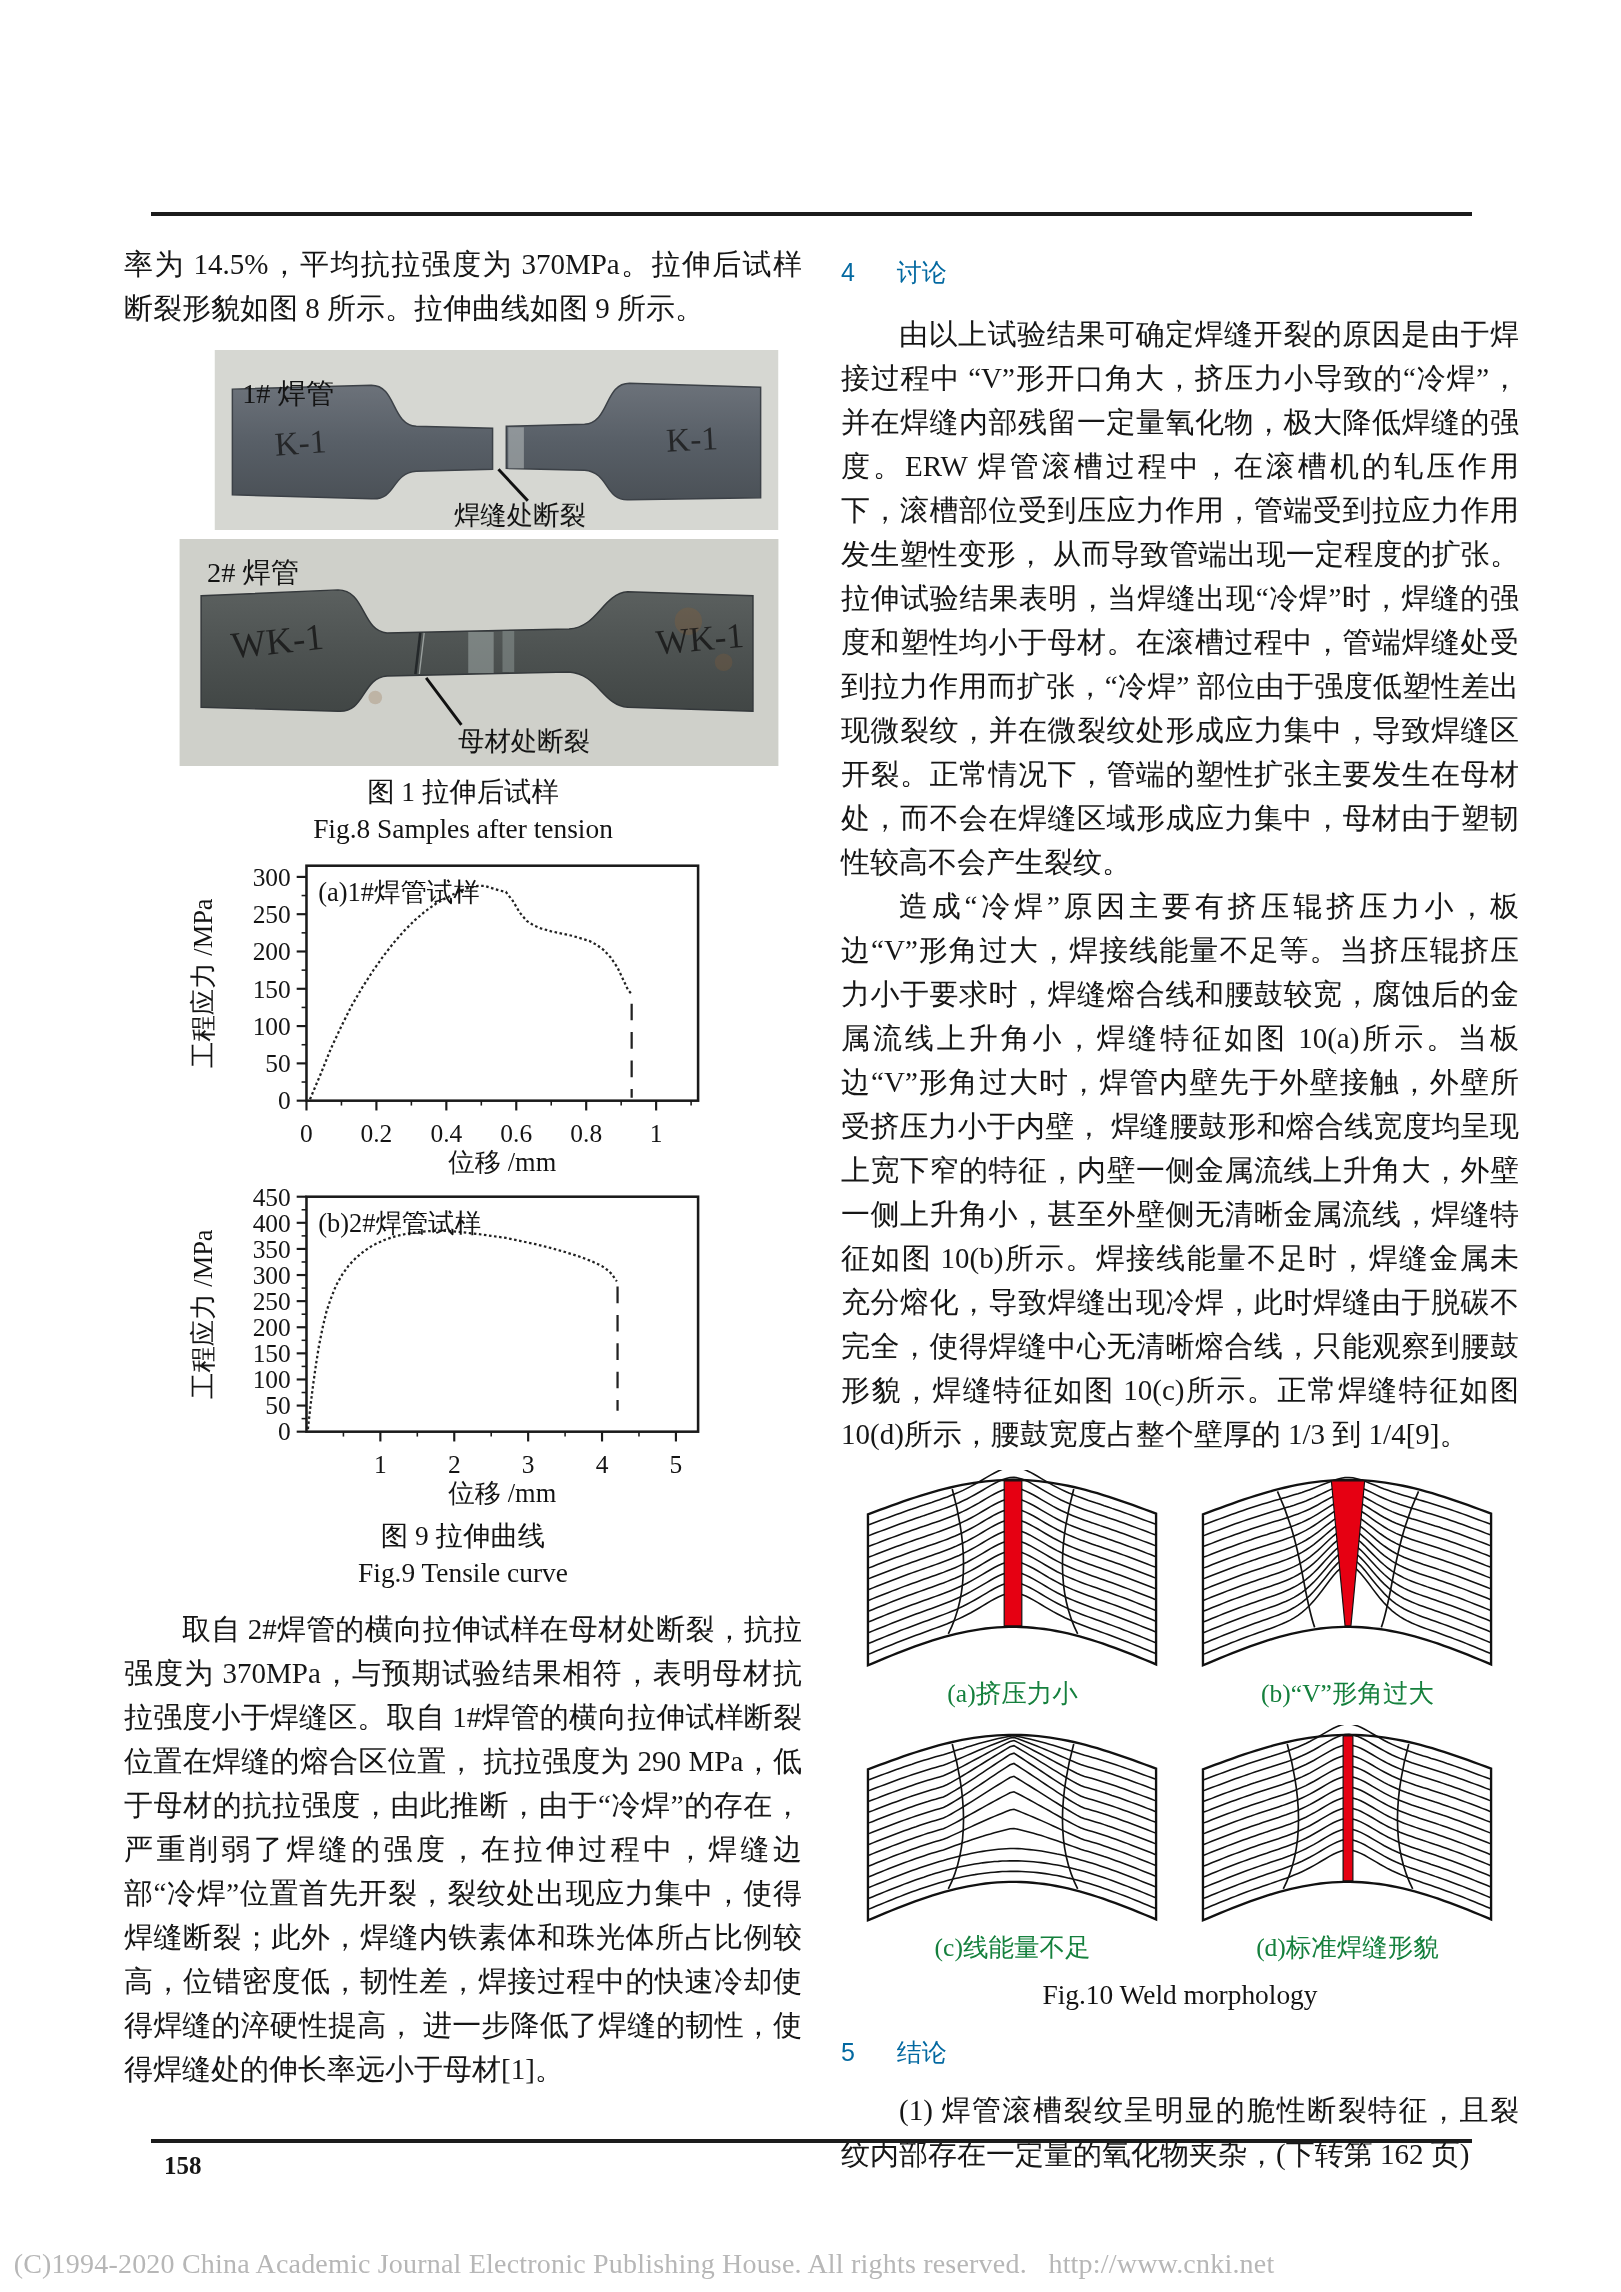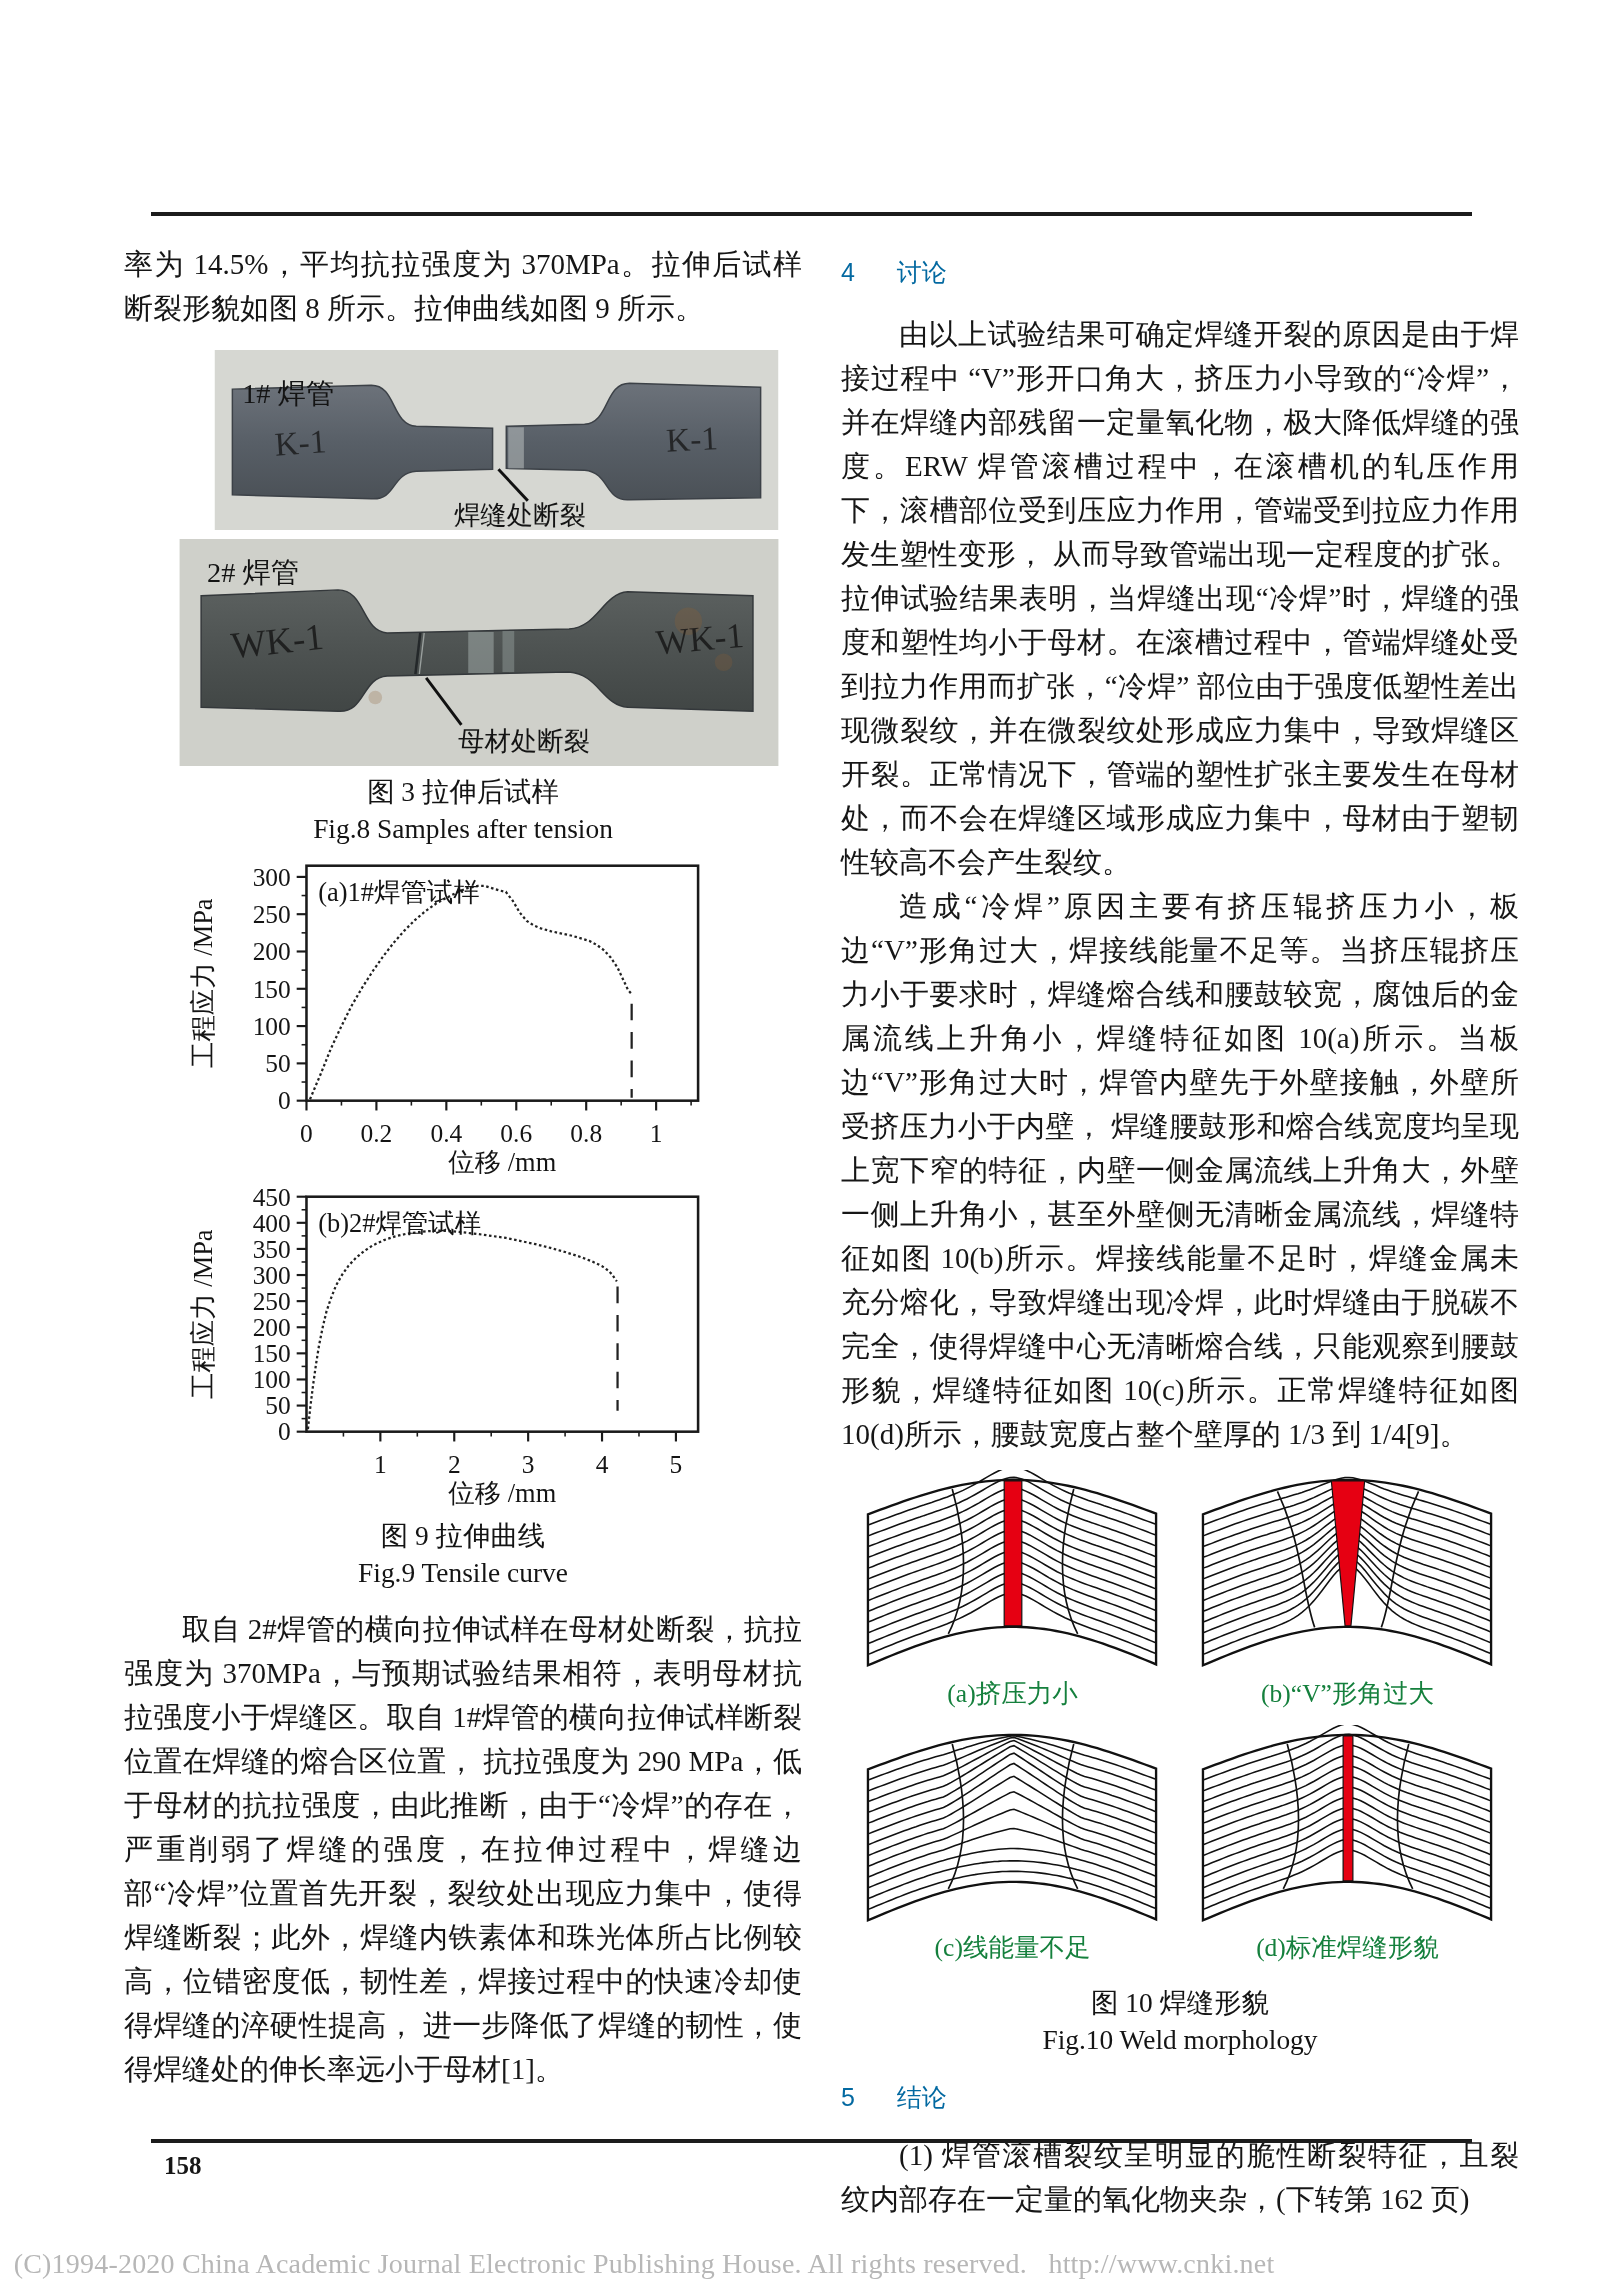--- a/index.html
+++ b/index.html
@@ -90,21 +90,21 @@
         <path d="M250,96 L245,138" stroke="#9aa09e" stroke-width="1.4"></path>
         <text x="54" y="122" font-size="38" fill="#23262a" opacity="0.8" transform="rotate(-6 54 122)">WK-1</text>
         <text x="488" y="118" font-size="36" fill="#23262a" opacity="0.8" transform="rotate(-5 488 118)">WK-1</text>
         <text x="28" y="44" font-size="29">2# 焊管</text>
         <line x1="252" y1="142" x2="288" y2="190" stroke="#111" stroke-width="3"></line>
         <rect x="268" y="192" width="172" height="32" fill="#cfd0ca"></rect>
         <text x="352" y="216" font-size="27" text-anchor="middle">母材处断裂</text>
       </svg>
 
       <figcaption class="cap">
-        <div class="zh">图 3  拉伸后试样</div>
+        <div class="zh">图 1  拉伸后试样</div>
         <div class="en">Fig.8  Samples after tension</div>
       </figcaption>
     </figure>
 
     <figure>
       <svg id="chartA" class="chart" width="529" height="327" viewBox="0 0 540 334">
           <rect x="128" y="14" width="400" height="240" fill="none" stroke="#1a1a1a" stroke-width="2.6"></rect>
           <line x1="128" y1="254" x2="118" y2="254" stroke="#1a1a1a" stroke-width="2.2"></line>
     <text x="112" y="263" text-anchor="end" font-size="26">0</text>
           <line x1="128" y1="215.9047619047619" x2="118" y2="215.9047619047619" stroke="#1a1a1a" stroke-width="2.2"></line>
@@ -304,21 +304,20 @@
               <path d="M3.0,176.8 L 7.0,175.1 L 11.0,173.5 L 15.0,171.8 L 19.0,170.2 L 23.0,168.6 L 27.0,167.0 L 31.0,165.4 L 35.0,163.9 L 39.0,162.3 L 43.0,160.8 L 47.0,159.3 L 51.0,157.9 L 55.0,156.5 L 59.0,155.1 L 63.0,153.7 L 67.0,152.3 L 71.0,151.0 L 75.0,149.6 L 79.0,148.2 L 83.0,146.9 L 87.0,145.4 L 91.0,143.9 L 95.0,142.4 L 99.0,140.7 L 103.0,138.9 L 107.0,136.9 L 111.0,134.9 L 115.0,132.7 L 119.0,130.4 L 123.0,128.0 L 127.0,125.6 L 131.0,123.3 L 135.0,121.2 L 139.0,119.3 L 143.0,117.8 L 147.0,116.8 L 151.0,116.6 L 155.0,117.2 L 159.0,118.5 L 163.0,120.2 L 167.0,122.2 L 171.0,124.5 L 175.0,126.8 L 179.0,129.2 L 183.0,131.5 L 187.0,133.8 L 191.0,135.9 L 195.0,137.9 L 199.0,139.8 L 203.0,141.5 L 207.0,143.2 L 211.0,144.7 L 215.0,146.1 L 219.0,147.5 L 223.0,148.9 L 227.0,150.3 L 231.0,151.6 L 235.0,153.0 L 239.0,154.4 L 243.0,155.7 L 247.0,157.2 L 251.0,158.6 L 255.0,160.1 L 259.0,161.6 L 263.0,163.1 L 267.0,164.6 L 271.0,166.2 L 275.0,167.8 L 279.0,169.4 L 283.0,171.0 L 287.0,172.6 L 291.0,174.3 L 295.0,175.9" fill="none" stroke="#111" stroke-width="1.6"></path>
               <path d="M3.0,187.8 L 7.0,186.1 L 11.0,184.4 L 15.0,182.8 L 19.0,181.1 L 23.0,179.5 L 27.0,177.9 L 31.0,176.3 L 35.0,174.8 L 39.0,173.2 L 43.0,171.7 L 47.0,170.2 L 51.0,168.7 L 55.0,167.3 L 59.0,165.9 L 63.0,164.5 L 67.0,163.1 L 71.0,161.8 L 75.0,160.4 L 79.0,159.0 L 83.0,157.6 L 87.0,156.2 L 91.0,154.7 L 95.0,153.1 L 99.0,151.4 L 103.0,149.6 L 107.0,147.7 L 111.0,145.6 L 115.0,143.4 L 119.0,141.1 L 123.0,138.7 L 127.0,136.4 L 131.0,134.0 L 135.0,131.9 L 139.0,130.0 L 143.0,128.5 L 147.0,127.6 L 151.0,127.3 L 155.0,128.0 L 159.0,129.2 L 163.0,130.9 L 167.0,132.9 L 171.0,135.2 L 175.0,137.5 L 179.0,139.9 L 183.0,142.3 L 187.0,144.5 L 191.0,146.7 L 195.0,148.7 L 199.0,150.5 L 203.0,152.3 L 207.0,153.9 L 211.0,155.5 L 215.0,156.9 L 219.0,158.3 L 223.0,159.7 L 227.0,161.1 L 231.0,162.4 L 235.0,163.8 L 239.0,165.2 L 243.0,166.6 L 247.0,168.0 L 251.0,169.5 L 255.0,170.9 L 259.0,172.5 L 263.0,174.0 L 267.0,175.5 L 271.0,177.1 L 275.0,178.7 L 279.0,180.3 L 283.0,182.0 L 287.0,183.6 L 291.0,185.3 L 295.0,186.9" fill="none" stroke="#111" stroke-width="1.6"></path>
               <path d="M 88,19.3 C 104,78 104,128 84,167.2" fill="none" stroke="#111" stroke-width="1.7"></path>
               <path d="M 212,19.3 C 196,78 196,128 216,167.2" fill="none" stroke="#111" stroke-width="1.7"></path>
               <path d="M 145,11 L 155,11 L 155,159 L 145,159 Z" fill="#e60012" stroke="#111" stroke-width="1.2"></path>
             </svg>
           <div class="weld-label">(d)标准焊缝形貌</div>
         </div>
       </div>
       <figcaption class="cap">
-        <div class="zh">图 10  焊缝形貌</div>
         <div class="en">Fig.10  Weld morphology</div>
       </figcaption>
     </figure>
 
     <h2 class="sec" id="sec5">
       <span class="num">5</span>
       <span>结论</span>
     </h2>
 
     <p class="body ind">(1) 焊管滚槽裂纹呈明显的脆性断裂特征，且裂纹内部存在一定量的氧化物夹杂，(下转第 162 页)</p>

